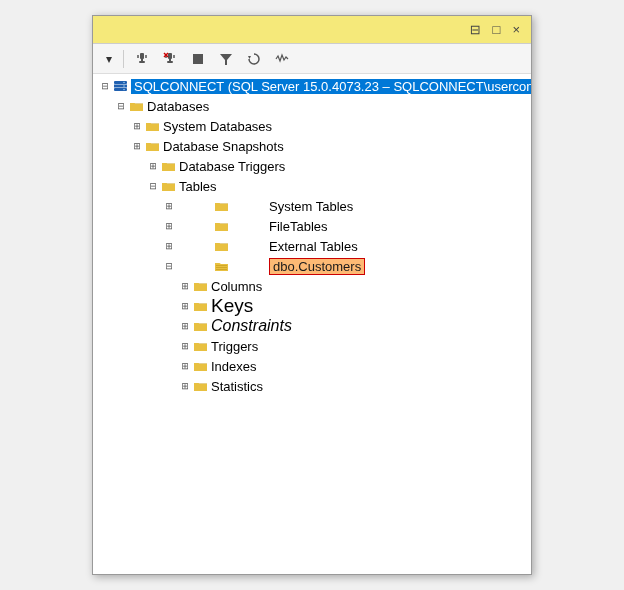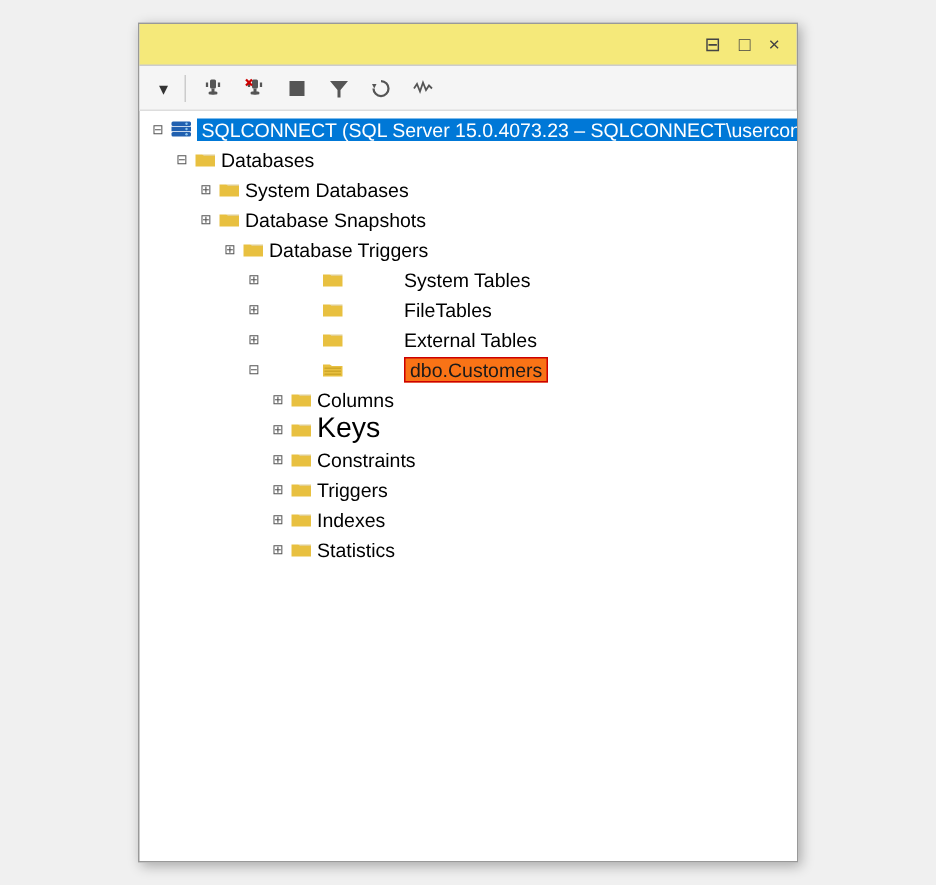--- a/index.html
+++ b/index.html
@@ -217,20 +217,30 @@
       <div class="tree-node indent-3">
         <span class="expander collapsed"></span>
         <span style="margin-right: 3px; display: inline-flex; align-items: center;">
           <svg width="15" height="13" viewBox="0 0 15 13">
       <path d="M1,3 L1,11 L14,11 L14,4 L7,4 L5.5,3 Z" fill="#e8c040"></path>
       <path d="M1,3 L5.5,3 L7,4 L14,4 L14,3" fill="#c8a020" opacity="0.5"></path>
     </svg>
         </span>
         <span style="font-size: 13px;">Database Triggers</span>
       </div>
+      <div class="tree-node indent-3">
+        <span class="expander expanded"></span>
+        <span style="margin-right: 3px; display: inline-flex; align-items: center;">
+          <svg width="15" height="13" viewBox="0 0 15 13">
+      <path d="M1,3 L1,11 L14,11 L14,4 L7,4 L5.5,3 Z" fill="#e8c040"></path>
+      <path d="M1,3 L5.5,3 L7,4 L14,4 L14,3" fill="#c8a020" opacity="0.5"></path>
+    </svg>
+        </span>
+        <span style="font-size: 13px;">Tables</span>
+      </div>
       <div class="tree-node indent-4">
         <span class="expander collapsed"></span>
         <span style="margin-right: 3px; display: inline-flex; align-items: center;">
           <svg width="15" height="13" viewBox="0 0 15 13">
       <path d="M1,3 L1,11 L14,11 L14,4 L7,4 L5.5,3 Z" fill="#e8c040"></path>
       <path d="M1,3 L5.5,3 L7,4 L14,4 L14,3" fill="#c8a020" opacity="0.5"></path>
     </svg>
         </span>
         <span style="font-size: 13px;">System Tables</span>
       </div>
@@ -257,21 +267,21 @@
       <div class="tree-node indent-4">
         <span class="expander expanded"></span>
         <span style="margin-right: 3px; display: inline-flex; align-items: center;">
           <svg width="15" height="13" viewBox="0 0 15 13">
       <path d="M1,3 L1,11 L14,11 L14,4 L7,4 L5.5,3 Z" fill="#e8c040"></path>
       <rect x="2" y="5" width="11" height="1" fill="#c0981a" opacity="0.6"></rect>
       <rect x="2" y="7" width="11" height="1" fill="#c0981a" opacity="0.6"></rect>
       <rect x="2" y="9" width="11" height="1" fill="#c0981a" opacity="0.6"></rect>
     </svg>
         </span>
-        <span style="font-size: 13px; border: 1.5px solid rgb(204, 0, 0); padding: 0px 3px; background: #f97316; color: rgb(26, 26, 26);">dbo.Customers</span>
+        <span style="font-size: 13px; border: 1.5px solid rgb(204, 0, 0); padding: 0px 3px; background: #fdba74; color: rgb(26, 26, 26);">dbo.Customers</span>
       </div>
       <div class="tree-node indent-5">
         <span class="expander collapsed"></span>
         <span style="margin-right: 3px; display: inline-flex; align-items: center;">
           <svg width="15" height="13" viewBox="0 0 15 13">
       <path d="M1,3 L1,11 L14,11 L14,4 L7,4 L5.5,3 Z" fill="#e8c040"></path>
       <path d="M1,3 L5.5,3 L7,4 L14,4 L14,3" fill="#c8a020" opacity="0.5"></path>
     </svg>
         </span>
         <span style="font-size: 13px;">Columns</span>
@@ -287,21 +297,21 @@
         <span style="font-size: 19px;">Keys</span>
       </div>
       <div class="tree-node indent-5">
         <span class="expander collapsed"></span>
         <span style="margin-right: 3px; display: inline-flex; align-items: center;">
           <svg width="15" height="13" viewBox="0 0 15 13">
       <path d="M1,3 L1,11 L14,11 L14,4 L7,4 L5.5,3 Z" fill="#e8c040"></path>
       <path d="M1,3 L5.5,3 L7,4 L14,4 L14,3" fill="#c8a020" opacity="0.5"></path>
     </svg>
         </span>
-        <span style="font-size: 13px;">Constraints</span>
+        <span style="font-size: 16px; font-style: italic;">Constraints</span>
       </div>
       <div class="tree-node indent-5">
         <span class="expander collapsed"></span>
         <span style="margin-right: 3px; display: inline-flex; align-items: center;">
           <svg width="15" height="13" viewBox="0 0 15 13">
       <path d="M1,3 L1,11 L14,11 L14,4 L7,4 L5.5,3 Z" fill="#e8c040"></path>
       <path d="M1,3 L5.5,3 L7,4 L14,4 L14,3" fill="#c8a020" opacity="0.5"></path>
     </svg>
         </span>
         <span style="font-size: 13px;">Triggers</span>

